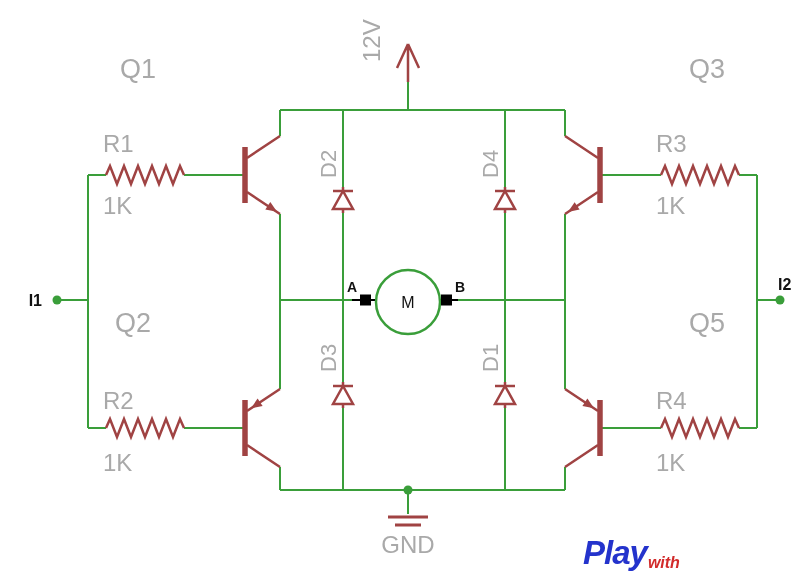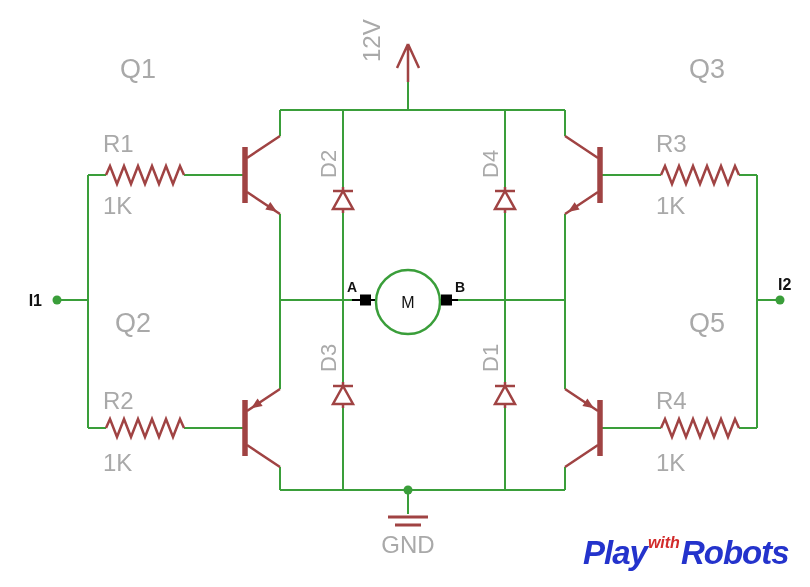--- a/index.html
+++ b/index.html
@@ -33,21 +33,21 @@
   .lbl{fill:var(--label);}
   .lbl-lg{font-size:27px;}
   .lbl-md{font-size:24px;}
   .lbl-sm{font-size:22px;}
   .blk{fill:var(--text);}
   .txt-io{font-size:16px;font-weight:600;}
   .txt-ab{font-size:14px;font-weight:700;}
   .txt-m{font-size:16px;}
   .logo{
     position:absolute;left:583px;top:534px;
-    display:flex;align-items:flex-start;
+    display:flex;align-items:flex-end;
     font-style:italic;font-weight:bold;
     white-space:nowrap;
   }
   .logo .big{font-size:33px;color:var(--logo-blue);letter-spacing:-1px;}
   .logo .small{font-size:16px;color:var(--logo-red);padding:0 1px;}
 </style>
 </head>
 <body>
 
 <div class="canvas">
@@ -163,15 +163,14 @@
     <text class="lbl lbl-sm" transform="translate(498,372) rotate(-90)" text-anchor="start">D1</text>
 
     <text class="blk txt-io" x="42" y="306" text-anchor="end">I1</text>
     <text class="blk txt-io" x="778" y="290" text-anchor="start">I2</text>
   </svg>
 
   
   <div class="logo">
     <span class="big">Play</span>
       <span class="small">with</span>
-      <span class="big">Robots</span>
   </div>
 </div>
 
 </body></html>

